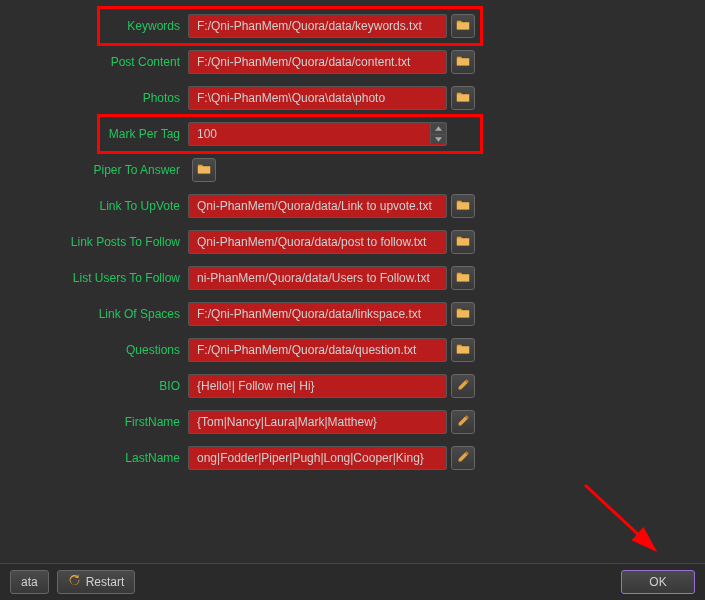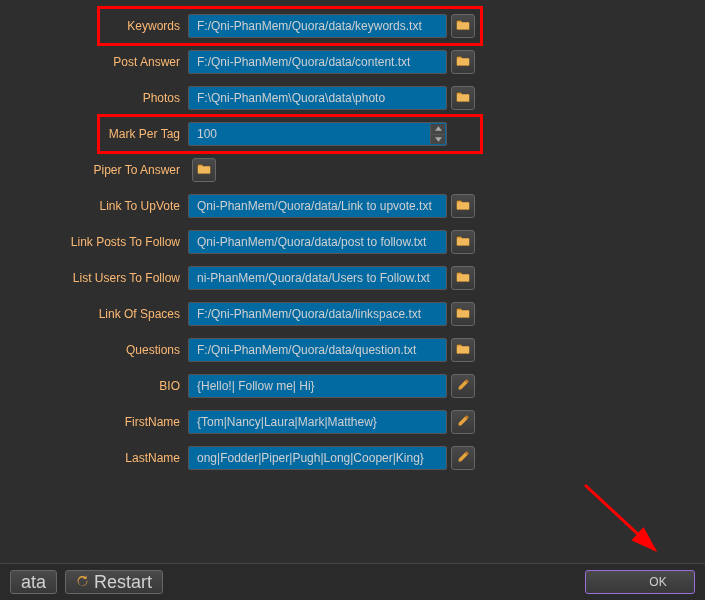--- a/index.html
+++ b/index.html
@@ -20,26 +20,26 @@
   display: flex;
   align-items: center;
   height: 32px;
   margin-bottom: 4px;
   position: relative;
 }
 .label {
   width: 180px;
   text-align: right;
   padding-right: 8px;
-  color: #fdba74;
+  color: #22c55e;
 }
 .field {
   width: 245px;
   height: 22px;
-  background: #0369a1;
+  background: #b91c1c;
   border: 1px solid #555;
   border-radius: 2px;
   color: #d0d0d0;
   padding: 0 6px;
   font-size: 12px;
   overflow: hidden;
   white-space: nowrap;
   display: flex;
   align-items: center;
   position: relative;
@@ -106,41 +106,40 @@
   align-items: center;
   padding: 0 10px;
 }
 .small-btn {
   height: 22px;
   padding: 0 10px;
   background: linear-gradient(#4a4a4a,#383838);
   border: 1px solid #666;
   border-radius: 3px;
   color: #d0d0d0;
-  font-size: 18px;
+  font-size: 12px;
   display: flex;
   align-items: center;
   gap: 5px;
   cursor: pointer;
   margin-right: 8px;
 }
 .ok-btn {
   margin-left: auto;
   height: 22px;
   width: 72px;
   border: 1px solid #9b6fd8;
   border-radius: 3px;
   background: linear-gradient(#4a4a4a,#383838);
   color: #d0d0d0;
   display: flex;
   align-items: center;
   justify-content: center;
   cursor: pointer;
   font-size: 12px;
-  padding-left: 36px;
 }
 .arrow {
   position: absolute;
   left: 580px;
   top: 480px;
   pointer-events: none;
 }
 </style>
 </head>
 <body>
@@ -152,21 +151,21 @@
         <input class="field-input" value="F:/Qni-PhanMem/Quora/data/keywords.txt" style="">
       </div>
       <div class="icon-btn folder-icon">
         <span><svg viewBox="0 0 16 16">
             <path d="M1 3h5l1 2h8v8H1z" fill="#e8a33d" stroke="#8a5a1a" stroke-width="0.5"></path>
             <path d="M1 5h14v8H1z" fill="#f0b85a"></path>
           </svg></span>
       </div>
     </div>
     <div class="row">
-      <div class="label">Post Answer</div>
+      <div class="label">Post Content</div>
       <div class="field">
         <input class="field-input" value="F:/Qni-PhanMem/Quora/data/content.txt" style="">
       </div>
       <div class="icon-btn folder-icon">
         <span><svg viewBox="0 0 16 16">
             <path d="M1 3h5l1 2h8v8H1z" fill="#e8a33d" stroke="#8a5a1a" stroke-width="0.5"></path>
             <path d="M1 5h14v8H1z" fill="#f0b85a"></path>
           </svg></span>
       </div>
     </div>

